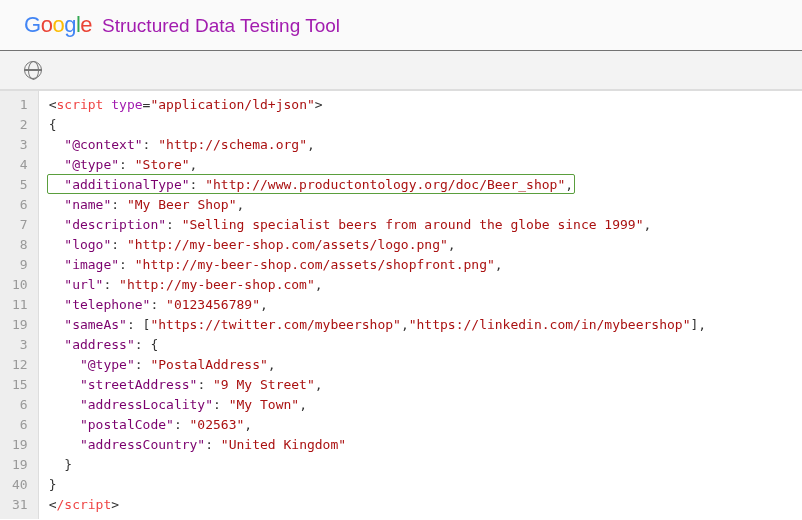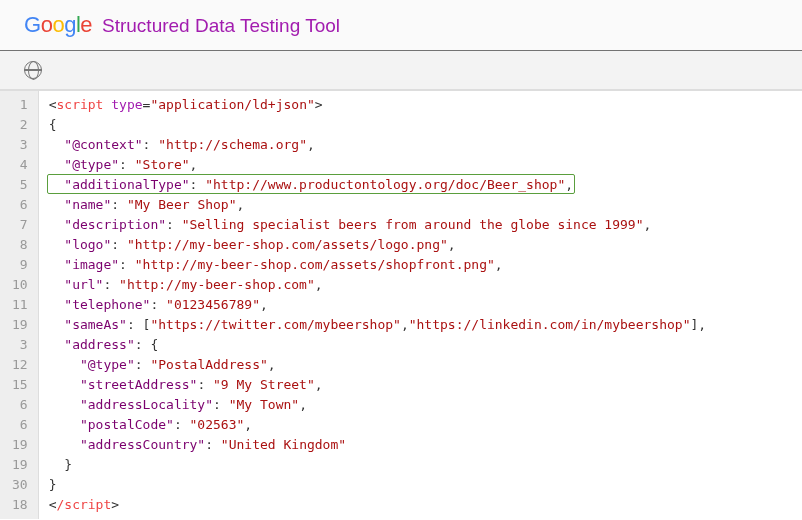--- a/index.html
+++ b/index.html
@@ -101,17 +101,17 @@
       <div>10</div>
       <div>11</div>
       <div>19</div>
       <div>3</div>
       <div>12</div>
       <div>15</div>
       <div>6</div>
       <div>6</div>
       <div>19</div>
       <div>19</div>
-      <div>30</div>
-      <div>18</div>
+      <div>40</div>
+      <div>31</div>
     </div>
   <div class="code" id="code"><div class="line"><span class="punc">&lt;</span><span class="tag">script </span><span class="attr">type</span><span class="punc">=</span><span class="str">"application/ld+json"</span><span class="punc">&gt;</span></div><div class="line"><span class="punc">{</span></div><div class="line"><span class="punc">  </span><span class="key">"@context"</span><span class="punc">: </span><span class="str">"http://schema.org"</span><span class="punc">,</span></div><div class="line"><span class="punc">  </span><span class="key">"@type"</span><span class="punc">: </span><span class="str">"Store"</span><span class="punc">,</span></div><div class="line"><span class="punc">  </span><span class="key">"additionalType"</span><span class="punc">: </span><span class="str">"http://www.productontology.org/doc/Beer_shop"</span><span class="punc">,</span></div><div class="line"><span class="punc">  </span><span class="key">"name"</span><span class="punc">: </span><span class="str">"My Beer Shop"</span><span class="punc">,</span></div><div class="line"><span class="punc">  </span><span class="key">"description"</span><span class="punc">: </span><span class="str">"Selling specialist beers from around the globe since 1999"</span><span class="punc">,</span></div><div class="line"><span class="punc">  </span><span class="key">"logo"</span><span class="punc">: </span><span class="str">"http://my-beer-shop.com/assets/logo.png"</span><span class="punc">,</span></div><div class="line"><span class="punc">  </span><span class="key">"image"</span><span class="punc">: </span><span class="str">"http://my-beer-shop.com/assets/shopfront.png"</span><span class="punc">,</span></div><div class="line"><span class="punc">  </span><span class="key">"url"</span><span class="punc">: </span><span class="str">"http://my-beer-shop.com"</span><span class="punc">,</span></div><div class="line"><span class="punc">  </span><span class="key">"telephone"</span><span class="punc">: </span><span class="str">"0123456789"</span><span class="punc">,</span></div><div class="line"><span class="punc">  </span><span class="key">"sameAs"</span><span class="punc">: [</span><span class="str">"https://twitter.com/mybeershop"</span><span class="punc">,</span><span class="str">"https://linkedin.com/in/mybeershop"</span><span class="punc">],</span></div><div class="line"><span class="punc">  </span><span class="key">"address"</span><span class="punc">: {</span></div><div class="line"><span class="punc">    </span><span class="key">"@type"</span><span class="punc">: </span><span class="str">"PostalAddress"</span><span class="punc">,</span></div><div class="line"><span class="punc">    </span><span class="key">"streetAddress"</span><span class="punc">: </span><span class="str">"9 My Street"</span><span class="punc">,</span></div><div class="line"><span class="punc">    </span><span class="key">"addressLocality"</span><span class="punc">: </span><span class="str">"My Town"</span><span class="punc">,</span></div><div class="line"><span class="punc">    </span><span class="key">"postalCode"</span><span class="punc">: </span><span class="str">"02563"</span><span class="punc">,</span></div><div class="line"><span class="punc">    </span><span class="key">"addressCountry"</span><span class="punc">: </span><span class="str">"United Kingdom"</span><span class="punc"></span></div><div class="line"><span class="punc">  }</span></div><div class="line"><span class="punc">}</span></div><div class="line"><span class="punc">&lt;</span><span class="tag">/script</span><span class="punc">&gt;</span></div><div class="hl-box" style="top: 83px; left: 8px; width: 528.61px; height: 20px;"></div></div>
 </div>
 
 </body></html>

